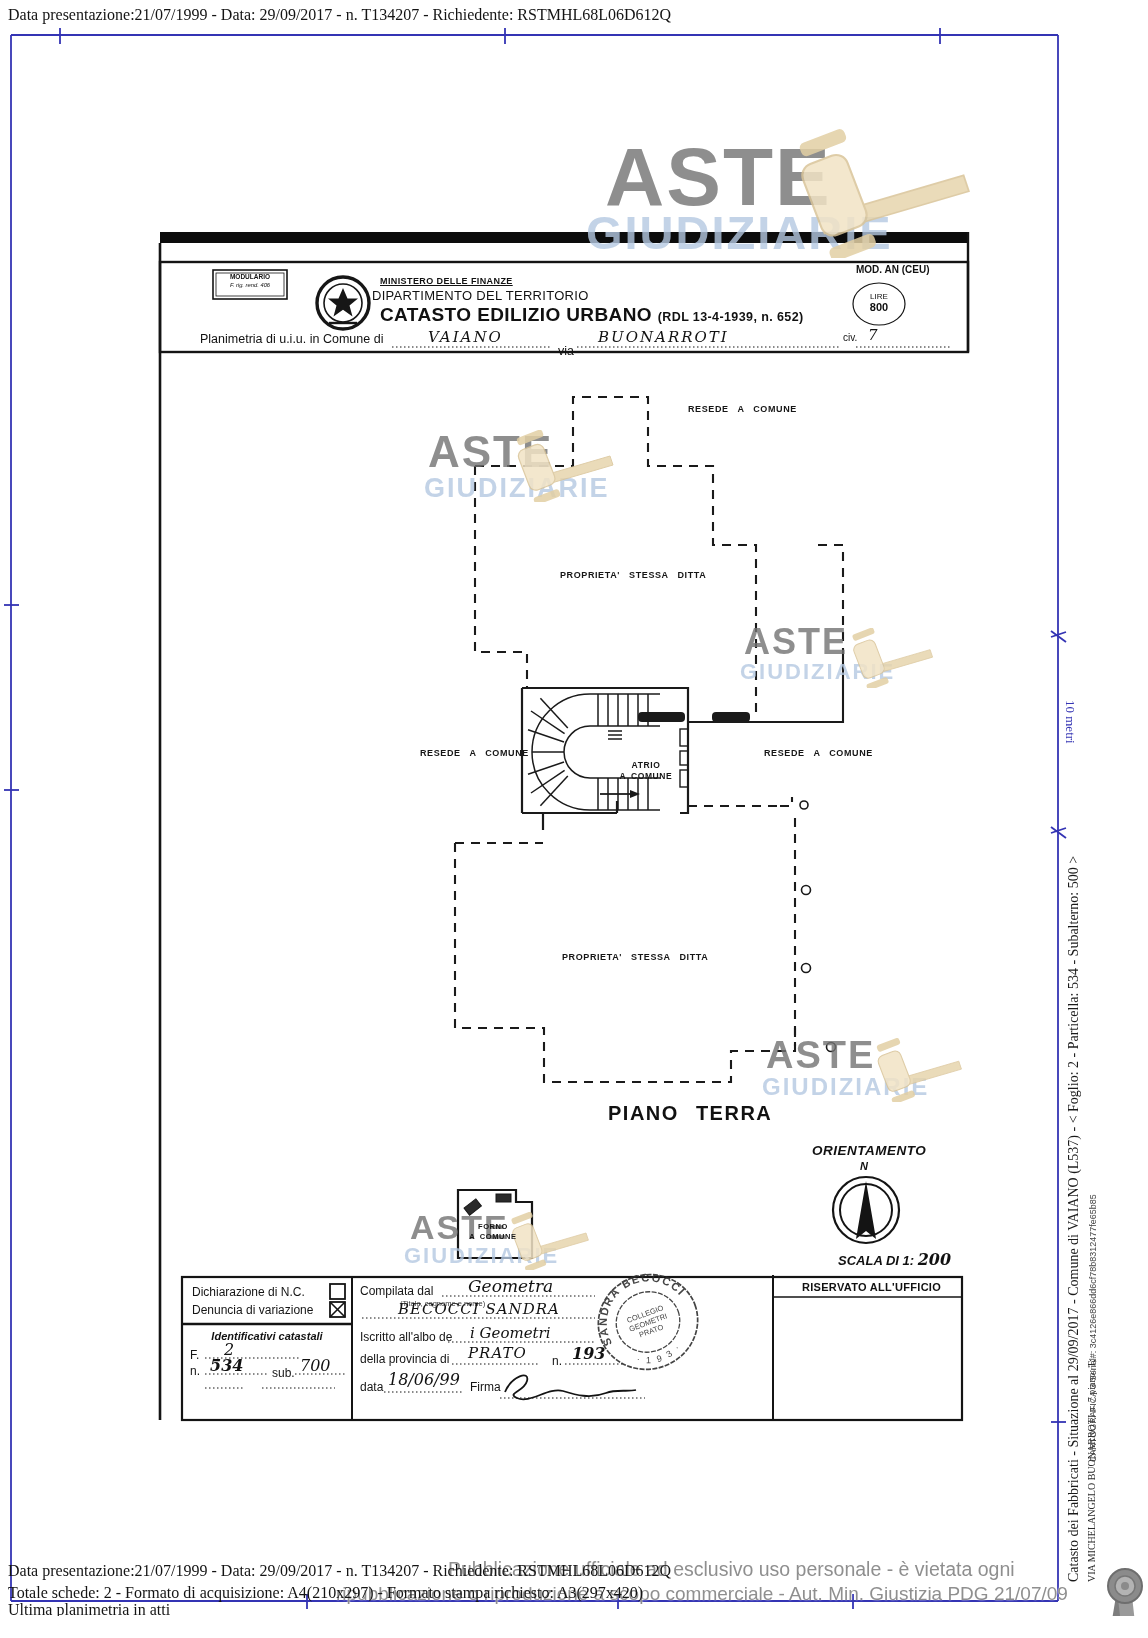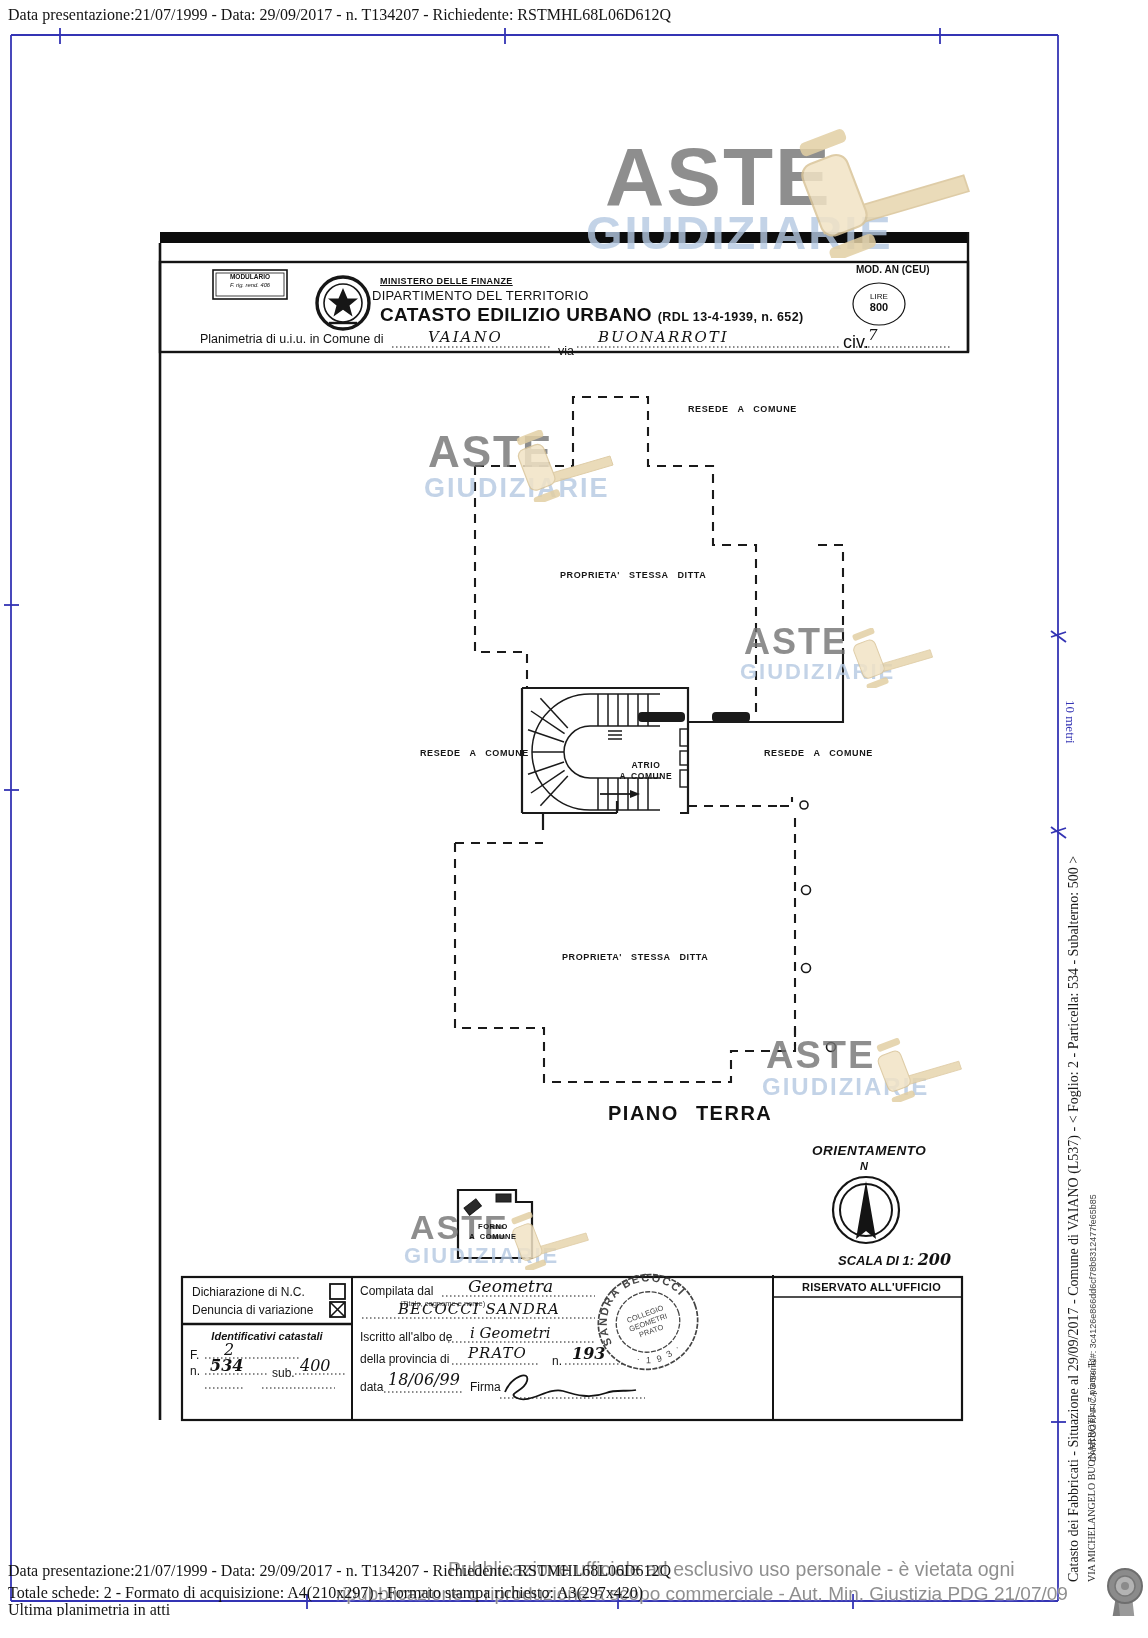--- a/index.html
+++ b/index.html
@@ -268,21 +268,21 @@
   <div class="abs" style="left:380px;top:276px;font-size:9px;font-weight:bold;letter-spacing:.4px;text-decoration:underline;">MINISTERO DELLE FINANZE</div>
   <div class="abs" style="left:372px;top:288px;font-size:13px;letter-spacing:.3px;">DIPARTIMENTO DEL TERRITORIO</div>
   <div class="abs" style="left:380px;top:304px;font-size:19px;font-weight:bold;letter-spacing:.4px;"><span>CATASTO EDILIZIO URBANO</span> <span style="font-size:12.5px;font-weight:bold;">(RDL 13-4-1939, n. 652)</span></div>
   <div class="abs" style="left:856px;top:264px;font-size:10px;font-weight:bold;text-align:center;">MOD. AN (CEU)</div>
   <div class="abs" style="left:853px;top:292px;width:52px;text-align:center;font-size:8px;">LIRE</div>
   <div class="abs" style="left:853px;top:301px;width:52px;text-align:center;font-size:11px;font-weight:bold;">800</div>
   <div class="abs" style="left:200px;top:332px;font-size:12.5px;">Planimetria di u.i.u. in Comune di</div>
   <div class="abs hand" style="left:428px;top:328px;font-size:15px;letter-spacing:2px;">VAIANO</div>
   <div class="abs" style="left:558px;top:332px;font-size:12.5px;margin-top:12px;">via</div>
   <div class="abs hand" style="left:598px;top:328px;font-size:15px;letter-spacing:2px;">BUONARROTI</div>
-  <div class="abs" style="left:843px;top:332px;font-size:18px;">civ.</div>
+  <div class="abs" style="left:843px;top:332px;font-size:10px;">civ.</div>
   <div class="abs hand" style="left:868px;top:326px;font-size:15px;">7</div>
 
   <div class="abs planlbl" style="left:688px;top:404px;">RESEDE A COMUNE</div>
   <div class="abs planlbl" style="left:420px;top:748px;">RESEDE A COMUNE</div>
   <div class="abs planlbl" style="left:764px;top:748px;">RESEDE A COMUNE</div>
   <div class="abs planlbl" style="left:560px;top:570px;">PROPRIETA' STESSA DITTA</div>
   <div class="abs planlbl" style="left:562px;top:952px;">PROPRIETA' STESSA DITTA</div>
   <div class="abs planlbl" style="left:612px;top:760px;width:68px;text-align:center;font-size:8.5px;line-height:11px;word-spacing:2px;">
     <div>ATRIO</div>
       <div>A COMUNE</div>
@@ -300,21 +300,21 @@
   </div>
 
   <div class="abs formlbl" style="left:192px;top:1285px;">Dichiarazione di N.C.</div>
   <div class="abs formlbl" style="left:192px;top:1303px;">Denuncia di variazione</div>
   <div class="abs" style="left:182px;top:1330px;width:170px;text-align:center;font-size:11px;font-weight:bold;font-style:italic;">Identificativi catastali</div>
   <div class="abs formlbl" style="left:190px;top:1348px;">F.</div>
   <div class="abs hand" style="left:224px;top:1340px;font-size:16px;">2</div>
   <div class="abs formlbl" style="left:190px;top:1364px;">n.</div>
   <div class="abs hand" style="left:210px;top:1356px;font-size:16px;font-weight:bold;">534</div>
   <div class="abs formlbl" style="left:272px;top:1366px;">sub.</div>
-  <div class="abs hand" style="left:300px;top:1356px;font-size:16px;">400</div>
+  <div class="abs hand" style="left:300px;top:1356px;font-size:16px;">700</div>
 
   <div class="abs formlbl" style="left:360px;top:1284px;">Compilata dal</div>
   <div class="abs hand" style="left:468px;top:1276px;font-size:17px;">Geometra</div>
   <div class="abs tinylbl" style="left:400px;top:1299px;">(Titolo, cognome e nome)</div>
   <div class="abs hand" style="left:398px;top:1300px;font-size:15px;letter-spacing:1px;">BECOCCI  SANDRA</div>
   <div class="abs formlbl" style="left:360px;top:1330px;">Iscritto all'albo de</div>
   <div class="abs hand" style="left:470px;top:1324px;font-size:15px;">i Geometri</div>
   <div class="abs formlbl" style="left:360px;top:1352px;">della provincia di</div>
   <div class="abs hand" style="left:468px;top:1344px;font-size:15px;letter-spacing:1px;">PRATO</div>
   <div class="abs formlbl" style="left:552px;top:1354px;">n.</div>

